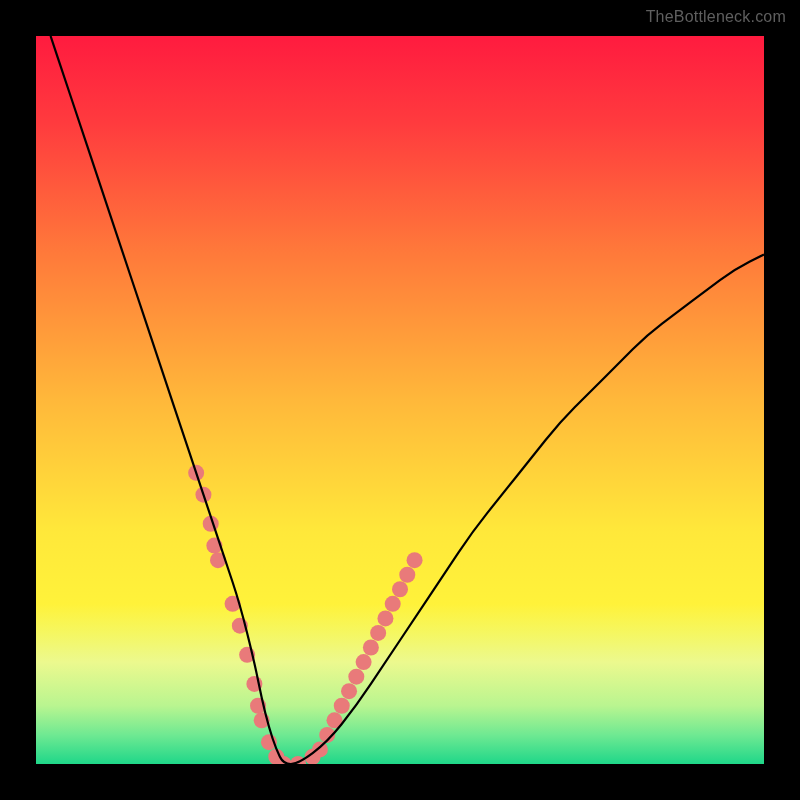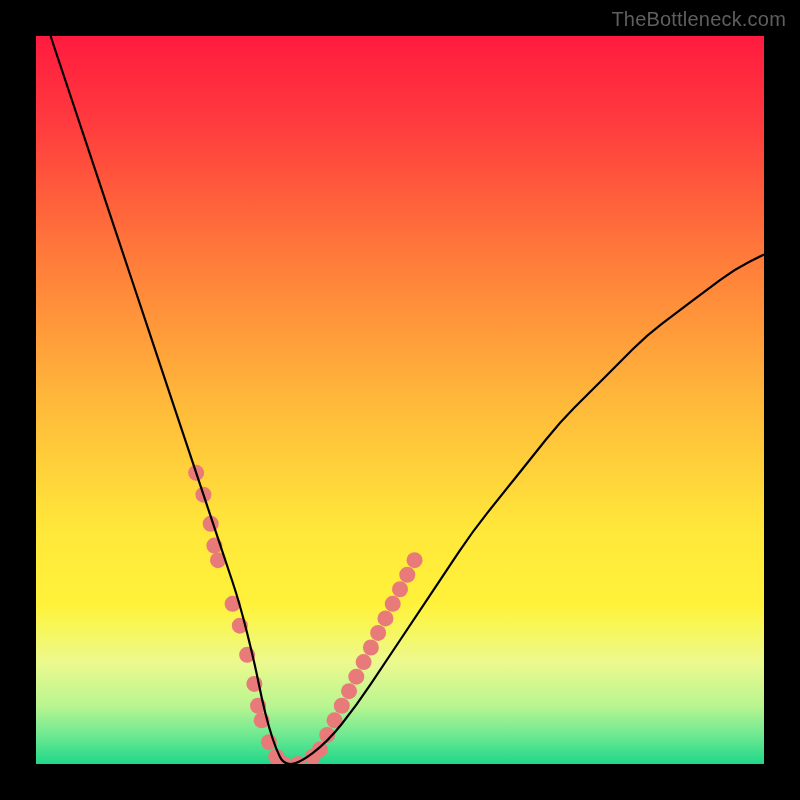--- a/index.html
+++ b/index.html
@@ -39,21 +39,21 @@
     left: 0;
     top: 0;
     width: 728px;
     height: 728px;
   }
   .watermark {
     position: absolute;
     top: 8px;
     right: 14px;
     color: #5f5f5f;
-    font-size: 20px;
+    font-size: 16px;
     font-weight: 400;
     letter-spacing: 0.2px;
   }
 </style>
 </head>
 <body>
 
 <div class="frame">
 
   <div class="plot">

